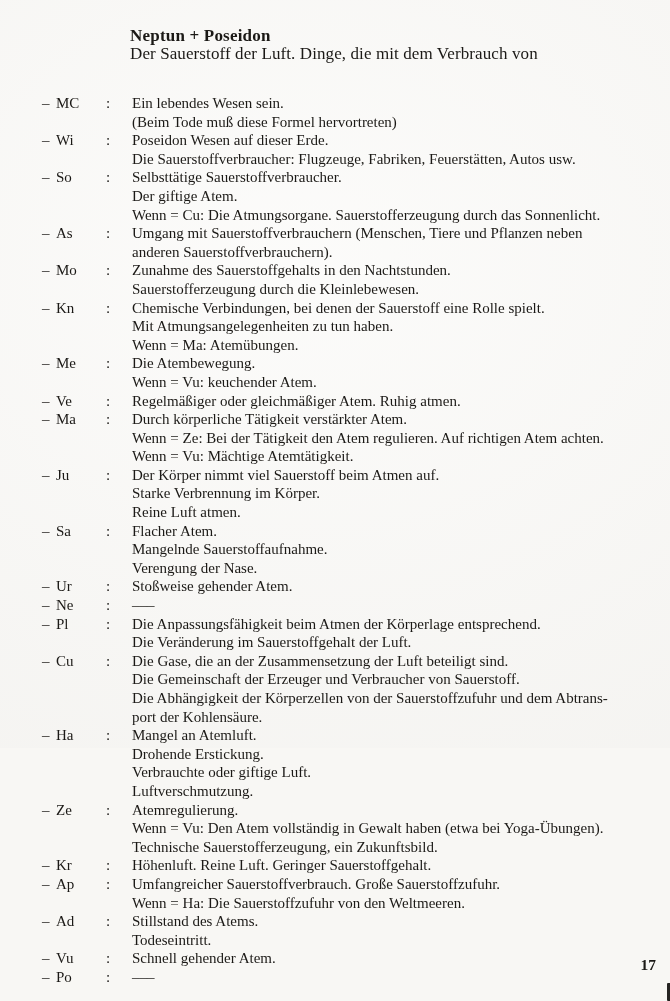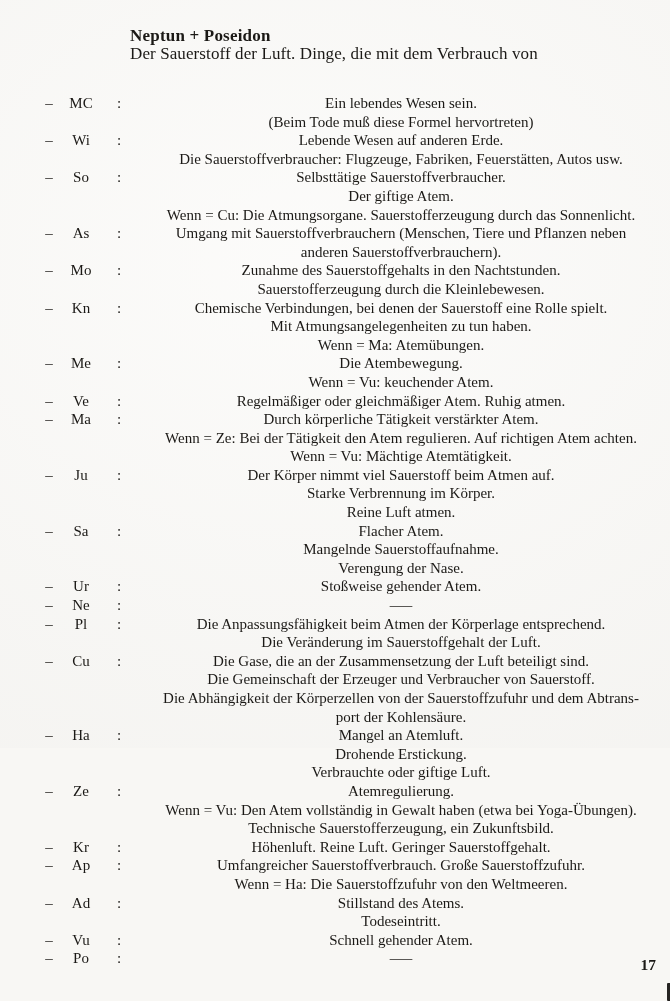--- a/index.html
+++ b/index.html
@@ -14,21 +14,20 @@
     color: #1b1916;
     background: #f8f7f4;
   }
   .page {
     position: relative;
     width: 670px;
     height: 748px;
     background:
       radial-gradient(ellipse 900px 700px at 45% 35%, rgba(255,255,255,0.55), rgba(0,0,0,0.02)),
       #f8f7f4;
-    text-align: center;
   }
   .title {
     position: absolute;
     left: 130px;
     top: 15px;
     font-size: 17px;
     font-weight: 700;
     letter-spacing: 0.2px;
     white-space: nowrap;
   }
@@ -98,21 +97,21 @@
           <div class="line">Ein lebendes Wesen sein.</div>
           <div class="line">(Beim Tode muß diese Formel hervortreten)</div>
         </span>
   </li>
 
   <li class="entry">
     <span class="marker">–</span>
     <span class="key">Wi</span>
     <span class="sep">:</span>
     <span class="lines">
-          <div class="line">Lebende Wesen auf anderen Erde.</div>
+          <div class="line">Poseidon Wesen auf dieser Erde.</div>
           <div class="line">Die Sauerstoffverbraucher: Flugzeuge, Fabriken, Feuerstätten, Autos usw.</div>
         </span>
   </li>
 
   <li class="entry">
     <span class="marker">–</span>
     <span class="key">So</span>
     <span class="sep">:</span>
     <span class="lines">
           <div class="line">Selbsttätige Sauerstoffverbraucher.</div>
@@ -245,20 +244,21 @@
   </li>
 
   <li class="entry">
     <span class="marker">–</span>
     <span class="key">Ha</span>
     <span class="sep">:</span>
     <span class="lines">
           <div class="line">Mangel an Atemluft.</div>
           <div class="line">Drohende Erstickung.</div>
           <div class="line">Verbrauchte oder giftige Luft.</div>
+          <div class="line">Luftverschmutzung.</div>
         </span>
   </li>
 
   <li class="entry">
     <span class="marker">–</span>
     <span class="key">Ze</span>
     <span class="sep">:</span>
     <span class="lines">
           <div class="line">Atemregulierung.</div>
           <div class="line">Wenn = Vu: Den Atem vollständig in Gewalt haben (etwa bei Yoga-Übungen).</div>

